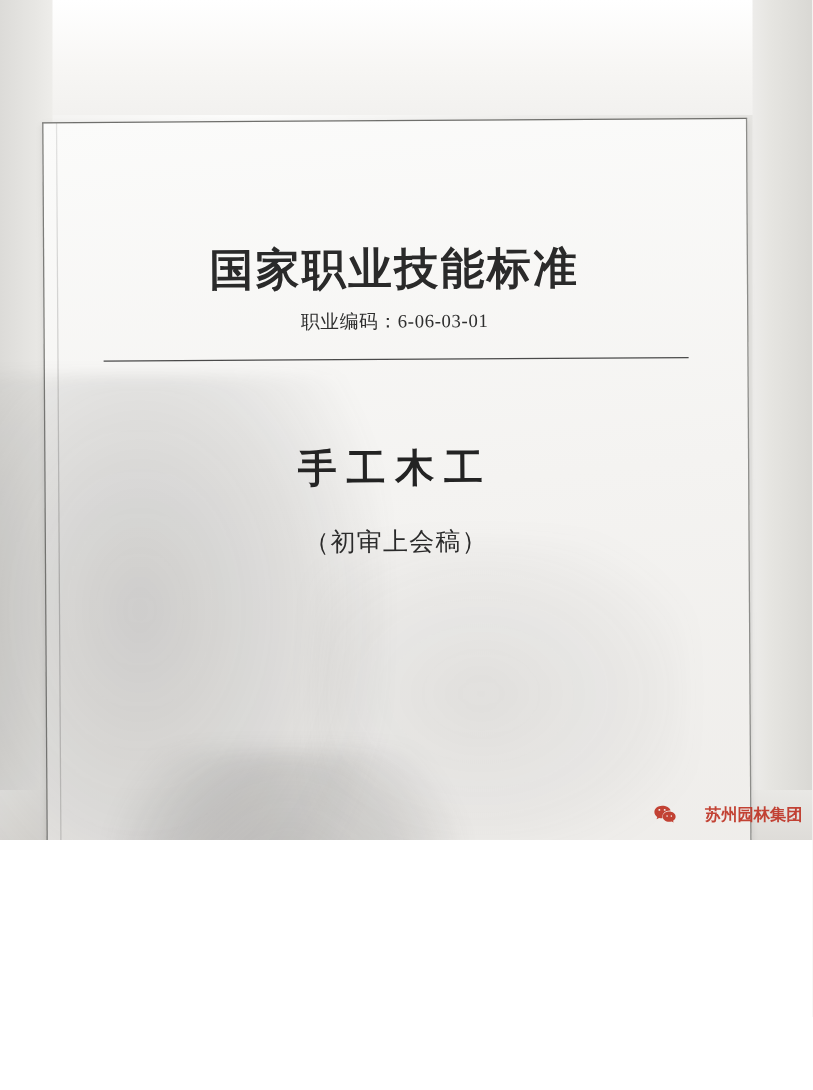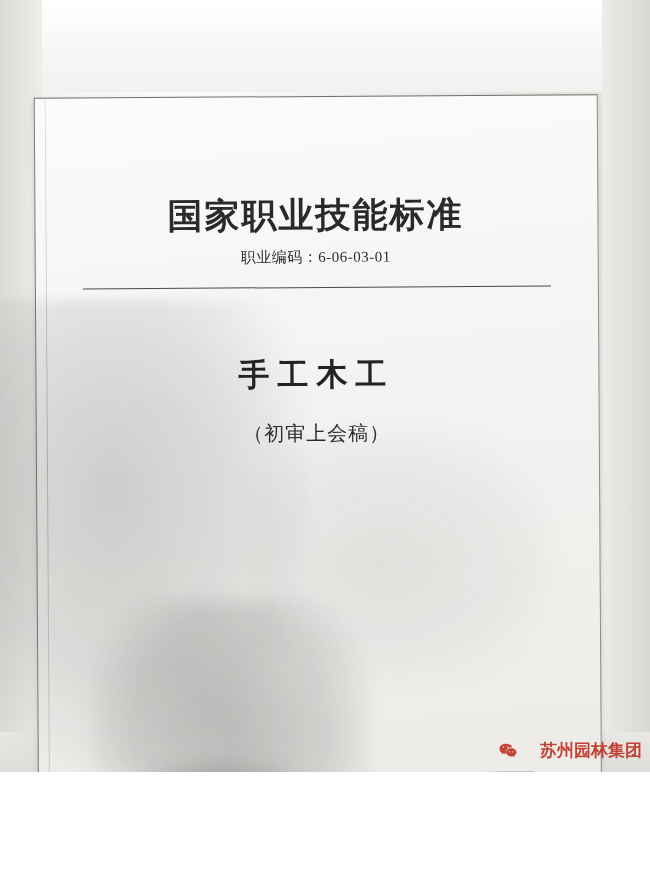--- a/index.html
+++ b/index.html
@@ -6,21 +6,21 @@
     margin: 0;
     padding: 0;
     background: #ffffff;
   }
   body {
     font-family: "Liberation Sans", sans-serif;
   }
   #page {
     position: relative;
     width: 650px;
-    height: 772px;
+    height: 672px;
     overflow: hidden;
     background: #f1f0ee;
   }
   
   .photo-bg {
     position: absolute;
     inset: 0;
     background:
       radial-gradient(ellipse 60% 45% at 30% 12%, #fdfdfc 0%, #efeeec 60%, #e6e5e2 100%),
       linear-gradient(180deg, #f6f5f3 0%, #efeeeb 50%, #e9e8e5 100%);
@@ -199,21 +199,21 @@
   
   .watermark {
     position: absolute;
     right: 8px;
     bottom: 10px;
     display: flex;
     align-items: center;
     gap: 22px;
     color: #c0392b;
     font-family: "Liberation Sans", sans-serif;
-    font-size: 17px;
+    font-size: 13px;
     font-weight: bold;
     opacity: 0.95;
   }
   .wechat-icon {
     width: 20px;
     height: 20px;
     display: block;
   }
 </style>
 </head>

